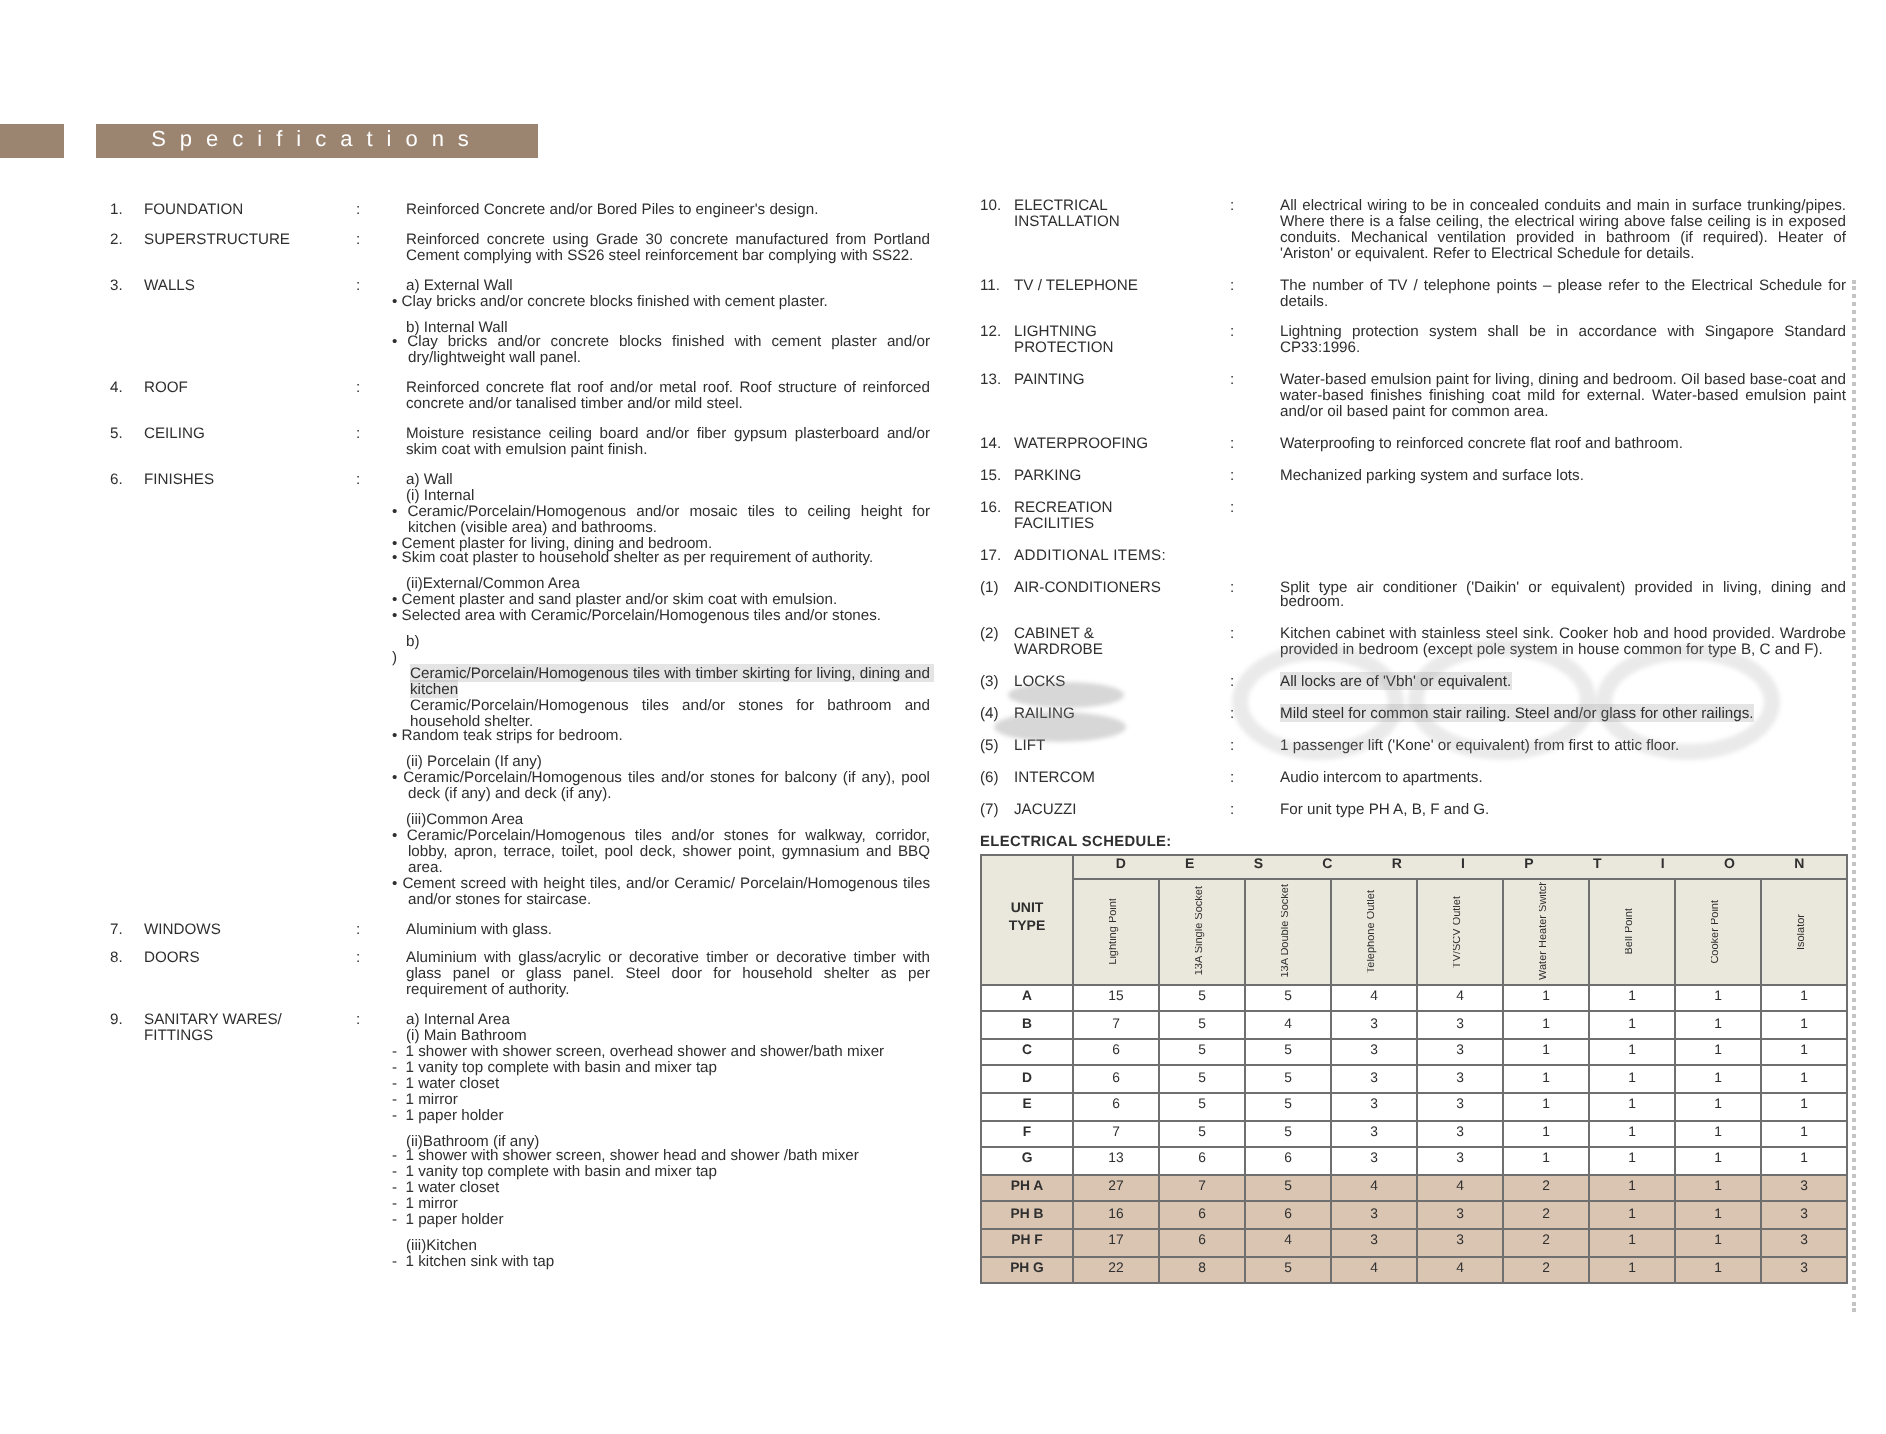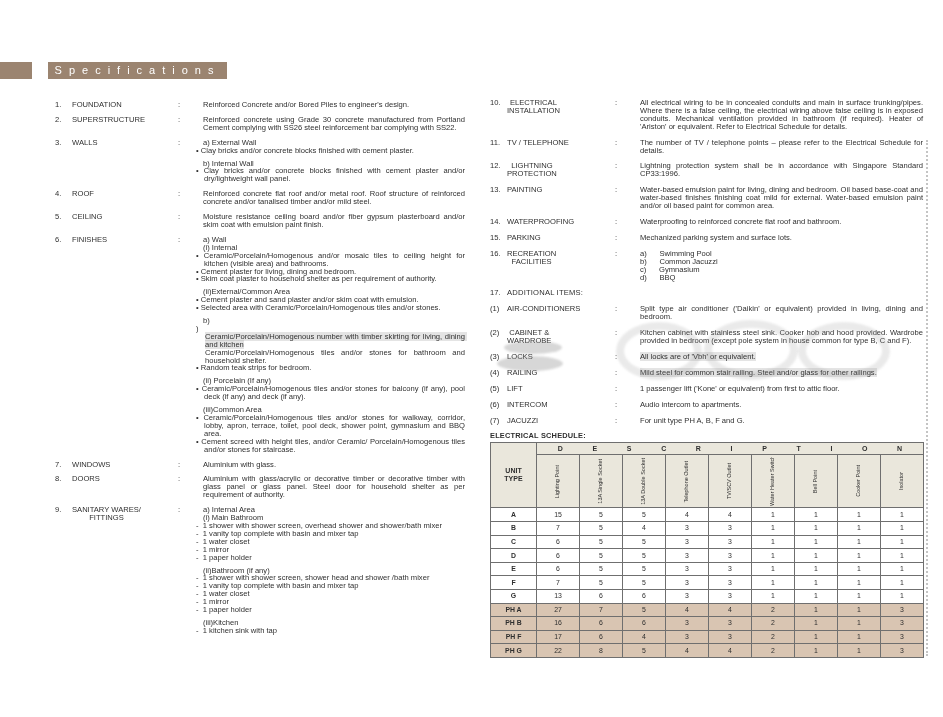--- a/index.html
+++ b/index.html
@@ -1,37 +1,37 @@
 <!DOCTYPE html>
 <html><head>
 <meta charset="utf-8">
 <style>
   html,body{margin:0;padding:0;background:#ffffff;}
   #page{position:relative;width:943px;height:717px;background:#fff;overflow:hidden;
         font-family:"Liberation Sans","DejaVu Sans",sans-serif;color:#2f2f2f;}
 
   
   .title-stub{position:absolute;left:0;top:62px;width:32px;height:17px;background:var(--accent,#9b8470);}
-  .title-box{position:absolute;left:48px;top:62px;width:179px;height:17px;background:var(--accent,#9b8470);
+  .title-box{position:absolute;left:48px;top:62px;width:221px;height:17px;background:var(--accent,#9b8470);
              color:#fff;font-size:11px;line-height:17px;letter-spacing:7px;text-align:center;
              font-weight:400;}
 
   
   .col{position:absolute;font-size:7.6px;line-height:7.9px;}
   #left-col{left:55px;top:101px;width:410px;}
   #right-col{left:490px;top:99px;width:433px;}
 
   .sec{display:flex;align-items:flex-start;margin-bottom:7px;}
   #right-col .sec{margin-bottom:8px;}
   .sec .head{flex:0 0 auto;display:flex;}
   #left-col .head{width:123px;}
   #right-col .head{width:125px;}
   .sec .num{flex:0 0 17px;}
   #right-col .num{flex:0 0 17px;}
-  .sec .label{white-space:pre-line;text-align:center;}
+  .sec .label{white-space:pre-line;}
   .sec .colon{flex:0 0 9px;}
   .sec .body{flex:1 1 auto;min-width:0;}
   .line{text-align:justify;white-space:pre-wrap;}
   .ind0{padding-left:16px;}
   .ind1{padding-left:9px;}
   .ind2{padding-left:18px;}
   .hang{text-indent:-8px;}
   .ind1.hang{padding-left:17px;}
   .gap{height:5px;}
   .hl{background:rgba(158,158,158,0.28);}
@@ -135,21 +135,21 @@
           <div class="line ind1 hang">• Ceramic/Porcelain/Homogenous and/or mosaic tiles to ceiling height for kitchen (visible area) and bathrooms.</div>
           <div class="line ind1 hang">• Cement plaster for living, dining and bedroom.</div>
           <div class="line ind1 hang">• Skim coat plaster to household shelter as per requirement of authority.</div>
           <div class="gap"></div>
           <div class="line ind0">(ii)External/Common Area</div>
           <div class="line ind1 hang">• Cement plaster and sand plaster and/or skim coat with emulsion.</div>
           <div class="line ind1 hang">• Selected area with Ceramic/Porcelain/Homogenous tiles and/or stones.</div>
           <div class="gap"></div>
           <div class="line ind0">b)</div>
           <div class="line ind1">)</div>
-          <div class="line ind2"><span class="hl">Ceramic/Porcelain/Homogenous number with timber skirting for living, dining and kitchen</span></div>
+          <div class="line ind2"><span class="hl">Ceramic/Porcelain/Homogenous tiles with timber skirting for living, dining and kitchen</span></div>
           <div class="line ind2">Ceramic/Porcelain/Homogenous tiles and/or stones for bathroom and household shelter.</div>
           <div class="line ind1 hang">• Random teak strips for bedroom.</div>
           <div class="gap"></div>
           <div class="line ind0">(ii) Porcelain (If any)</div>
           <div class="line ind1 hang">• Ceramic/Porcelain/Homogenous tiles and/or stones for balcony (if any), pool deck (if any) and deck (if any).</div>
           <div class="gap"></div>
           <div class="line ind0">(iii)Common Area</div>
           <div class="line ind1 hang">• Ceramic/Porcelain/Homogenous tiles and/or stones for walkway, corridor, lobby, apron, terrace, toilet, pool deck, shower point, gymnasium and BBQ area.</div>
           <div class="line ind1 hang">• Cement screed with height tiles, and/or Ceramic/ Porcelain/Homogenous tiles and/or stones for staircase.</div>
         </div>
@@ -267,26 +267,20 @@
           <div class="line ind0">Mechanized parking system and surface lots.</div>
         </div>
       </div>
       <div class="sec">
         <div class="head">
           <span class="num">16.</span>
           <span class="label">RECREATION
 FACILITIES</span>
         </div>
         <div class="colon">:</div>
-        <div class="body">
-          <div class="line ind0">a)      Swimming Pool</div>
-          <div class="line ind0">b)      Common Jacuzzi</div>
-          <div class="line ind0">c)      Gymnasium</div>
-          <div class="line ind0">d)      BBQ</div>
-        </div>
       </div>
       <div class="sec heading-only">
         <div class="head">
           <span class="num">17.</span>
           <span class="label">ADDITIONAL ITEMS:</span>
         </div>
       </div>
       <div class="sec">
         <div class="head">
           <span class="num">(1)</span>

